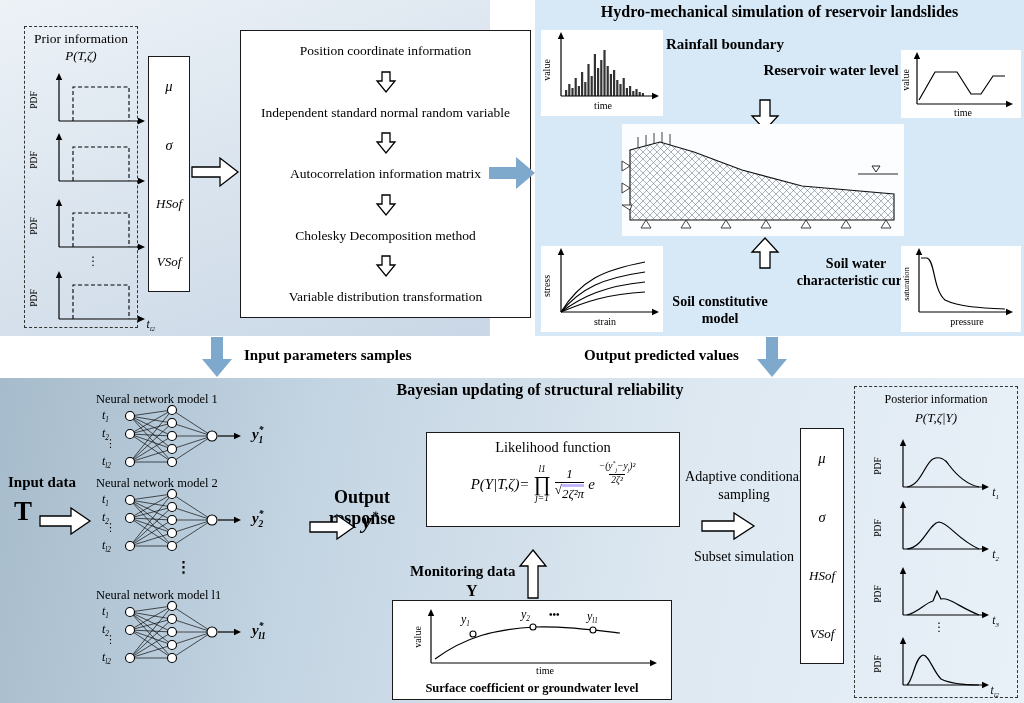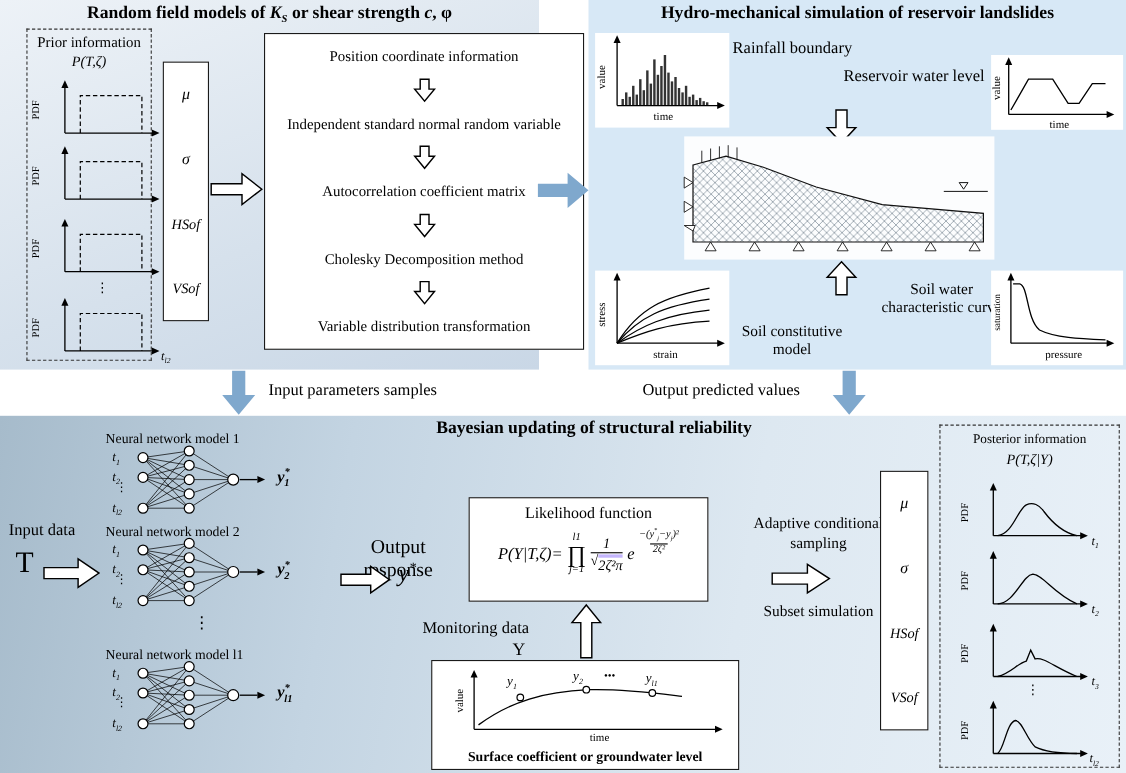--- a/index.html
+++ b/index.html
@@ -1,19 +1,19 @@
 <!DOCTYPE html>
 <html><head>
 <meta charset="utf-8">
 <style>
 *{box-sizing:border-box;margin:0;padding:0}
 body{background:#fff}
 .stage{position:relative;width:1024px;height:703px;background:#fff;font-family:"Liberation Serif","DejaVu Serif",serif;color:#000;overflow:hidden}
 .abs{position:absolute}
-.b{font-weight:normal}
+.b{font-weight:bold}
 .it{font-style:italic}
 .ctr{text-align:center}
 .panel-tl{left:0;top:0;width:490px;height:336px;background:linear-gradient(160deg,#edf2f7 0%,#d6e1ec 60%,#c9d7e6 100%)}
 .panel-tr{left:535px;top:0;width:489px;height:336px;background:#d7e8f6}
 .panel-bot{left:0;top:378px;width:1024px;height:325px;background:linear-gradient(100deg,#a6bbcb 0%,#c3d4e2 30%,#dde8f1 65%,#e9f1f8 100%)}
 .ptitle{font-weight:bold;font-size:16px;text-align:center}
 .wbox{background:#fff;border:1.5px solid #1a1a1a}
 .dbox{border:1.6px dashed #333}
 sub{font-size:.6em}
 sup{font-size:.6em}
@@ -60,23 +60,20 @@
 </style>
 </head>
 <body>
 
 <div class="stage">
 
   <div class="abs panel-tl"></div>
   <div class="abs panel-tr"></div>
   <div class="abs panel-bot"></div>
 
-  <div class="abs ptitle" style="left:0;top:3px;width:490px">
-    <span>Random field  models of </span><span class="it">K</span><sub class="it">S</sub><span> or shear strength </span><span class="it">c</span><span>, φ</span>
-  </div>
 
   <div class="abs dbox" style="left:24px;top:26px;width:114px;height:302px">
     <div class="abs ctr" style="left:0;top:4px;width:100%;font-size:13.5px">Prior information</div>
     <div class="abs ctr it" style="left:0;top:21px;width:100%;font-size:13px">P(T,ζ)</div>
 
     <div class="mini" style="left:10px;top:44px">
       <span class="yl">PDF</span>
       <svg width="104" height="58">
         <line class="ax" x1="16" y1="50" x2="96" y2="50"></line>
           <polygon class="ah" points="95,46.8 95,53.2 102,50"></polygon>
@@ -135,21 +132,21 @@
 
   <div class="abs wbox flowbox" style="left:240px;top:30px;width:291px;height:288px">
     <div class="fstep">Position coordinate information</div>
     <svg class="hollow" width="18" height="20">
         <polygon points="5,0 13,0 13,9 18,9 9,20 0,9 5,9"></polygon>
       </svg>
     <div class="fstep">Independent standard normal random variable</div>
     <svg class="hollow" width="18" height="20">
         <polygon points="5,0 13,0 13,9 18,9 9,20 0,9 5,9"></polygon>
       </svg>
-    <div class="fstep">Autocorrelation coefficient matrix</div>
+    <div class="fstep">Autocorrelation information matrix</div>
     <svg class="hollow" width="18" height="20">
         <polygon points="5,0 13,0 13,9 18,9 9,20 0,9 5,9"></polygon>
       </svg>
     <div class="fstep">Cholesky Decomposition method</div>
     <svg class="hollow" width="18" height="20">
         <polygon points="5,0 13,0 13,9 18,9 9,20 0,9 5,9"></polygon>
       </svg>
     <div class="fstep">Variable distribution transformation</div>
   </div>
 
@@ -433,21 +430,21 @@
     </svg>
     <span class="nn-out"><span>y</span><sup>*</sup><sub>l1</sub></span>
   </div>
 
   <div class="abs b ctr" style="left:306px;top:487px;width:112px;font-size:18px">Output response</div>
   <svg class="abs hollow" style="left:310px;top:515px" width="44" height="24">
       <polygon points="0,7 27,7 27,0 44,12 27,24 27,17 0,17"></polygon>
     </svg>
   <div class="abs b it" style="left:362px;top:508px;font-size:22px"><span>y</span><sup style="font-size:13px">*</sup></div>
 
-  <div class="abs wbox lik" style="left:426px;top:452px;width:218px;height:95px">
+  <div class="abs wbox lik" style="left:426px;top:432px;width:254px;height:95px">
     <div class="lik-title">Likelihood function</div>
     <div class="formula">
       <span>P(Y|T,ζ)=</span>
       <span class="prodcol">
         <span class="sm">l1</span>
         <span class="prodsym">∏</span>
         <span class="sm">j=1</span>
       </span>
       <span class="frac">
         <span>1</span>
@@ -457,21 +454,21 @@
           </span>
       </span>
       <span>e</span>
       <span class="expfrac">
         <span><span>−(y</span><sup>*</sup><sub>j</sub><span>−y</span><sub>j</sub><span>)²</span></span>
         <span class="efd">2ζ²</span>
       </span>
     </div>
   </div>
 
-  <div class="abs b" style="left:384px;top:563px;font-size:15px">Monitoring data</div>
+  <div class="abs b" style="left:410px;top:563px;font-size:15px">Monitoring data</div>
   <div class="abs b" style="left:466px;top:582px;font-size:16px">Y</div>
   <svg class="abs hollow" style="left:520px;top:550px" width="26" height="48">
       <polygon points="13,0 26,16 18,16 18,48 8,48 8,16 0,16"></polygon>
     </svg>
 
   <div class="abs plotbox" style="left:392px;top:600px;width:280px;height:100px;border:1px solid #1a1a1a">
     <svg class="abs" style="left:2px;top:2px" width="276" height="74">
       <text class="axlbl" transform="rotate(-90 26 34)" x="26" y="34" text-anchor="middle">value</text>
       <path class="crv" d="M40 56 C 70 34, 100 26, 140 24 C 170 23, 200 27, 225 30"></path>
       <circle class="nnc" cx="78" cy="31" r="3"></circle>

